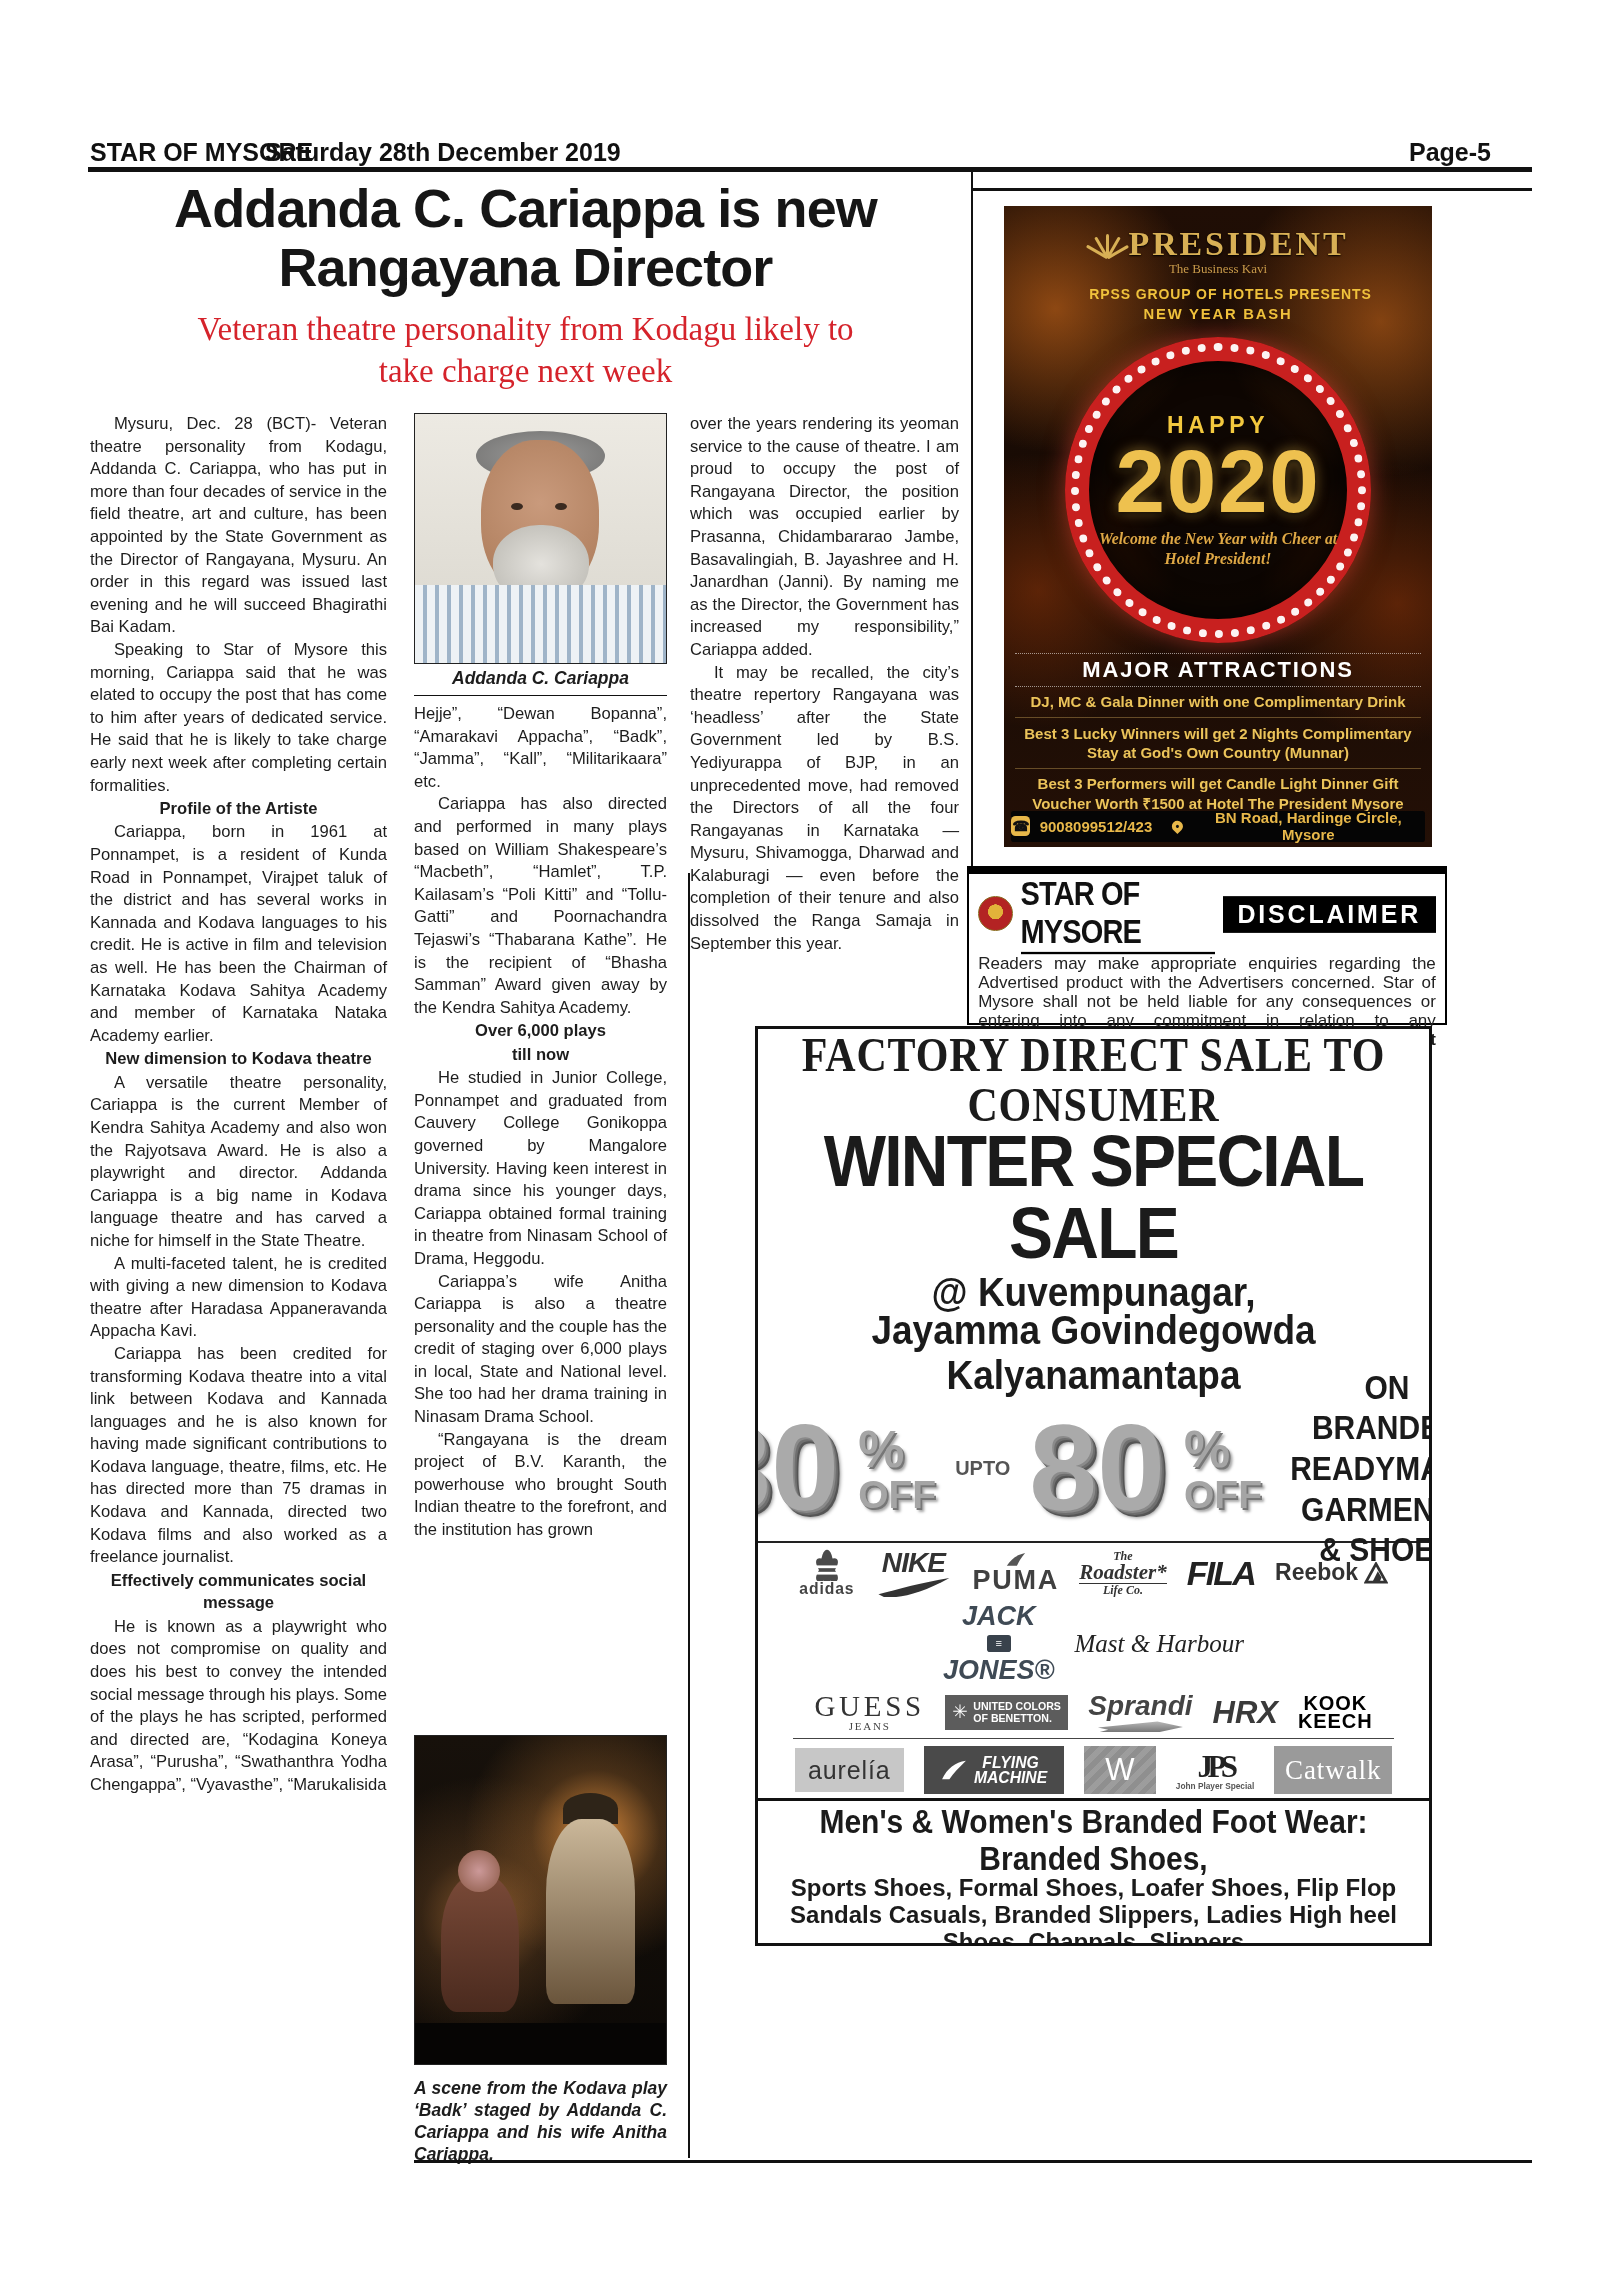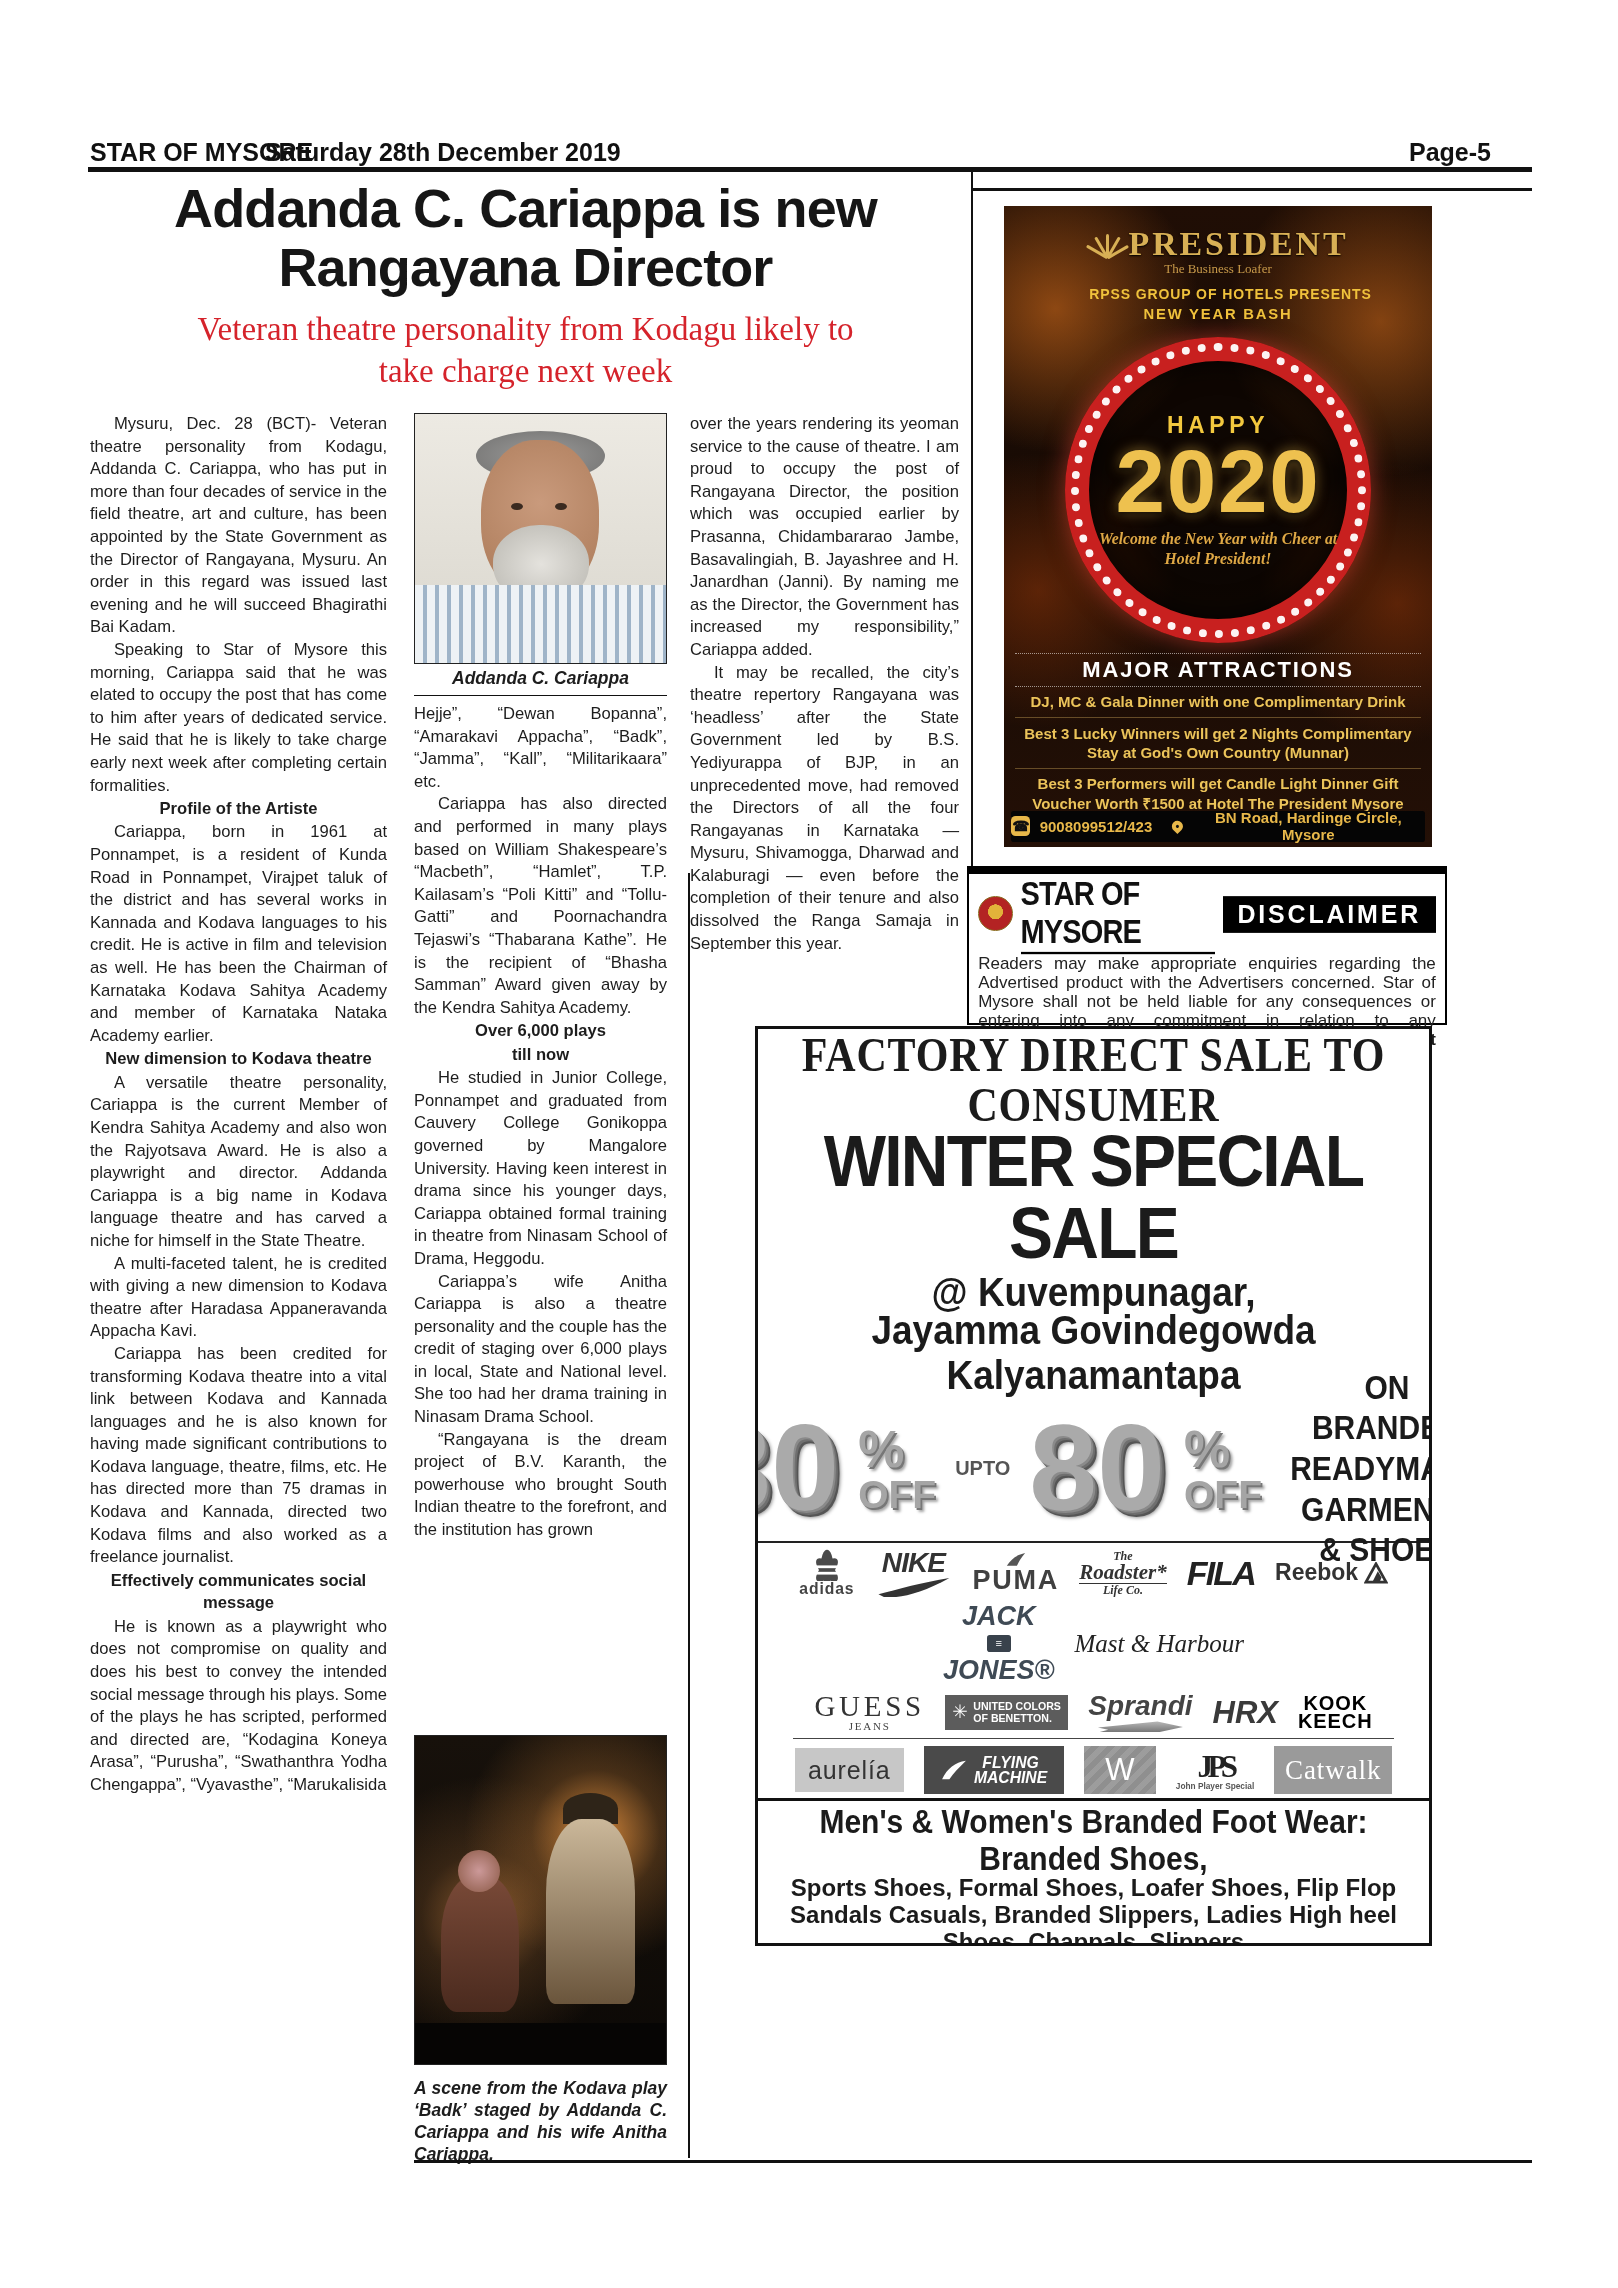--- a/index.html
+++ b/index.html
@@ -244,21 +244,21 @@
     <p>It may be recalled, the city’s theatre repertory Rangayana was ‘headless’ after the State Government led by B.S. Yediyurappa of BJP, in an unprecedented move, had removed the Directors of all the four Rangayanas in Karnataka — Mysuru, Shivamogga, Dharwad and Kalaburagi — even before the completion of their tenure and also dissolved the Ranga Samaja in September this year.</p>
   </div>
 
   <div class="abs vr" style="left:971px;top:172px;height:851px;"></div>
   <div class="abs vr" style="left:688px;top:873px;height:1285px;"></div>
   <div class="abs rule" style="left:414px;top:2160px;width:1118px;height:2.8px;"></div>
 
   <div class="abs president">
     <div style="padding-top:18.5px;">
       <span class="palm"><i style="transform:rotate(-60deg);"></i><i style="transform:rotate(-30deg);"></i><i></i><i style="transform:rotate(30deg);"></i><i style="transform:rotate(60deg);"></i></span><span class="p-name">PRESIDENT</span>
-      <div class="p-tag">The Business Loafer</div>
+      <div class="p-tag">The Business Kavi</div>
       <div class="p-presents">RPSS GROUP OF HOTELS PRESENTS</div>
       <div class="p-bash">NEW YEAR BASH</div>
     </div>
     <div class="ring">
       <div class="bulbs"></div>
       <div class="ring-inner">
         <div class="p-happy">HAPPY</div>
         <div class="p-year">2020</div>
         <div class="p-welcome">Welcome the New Year with Cheer at Hotel President!</div>
       </div>

